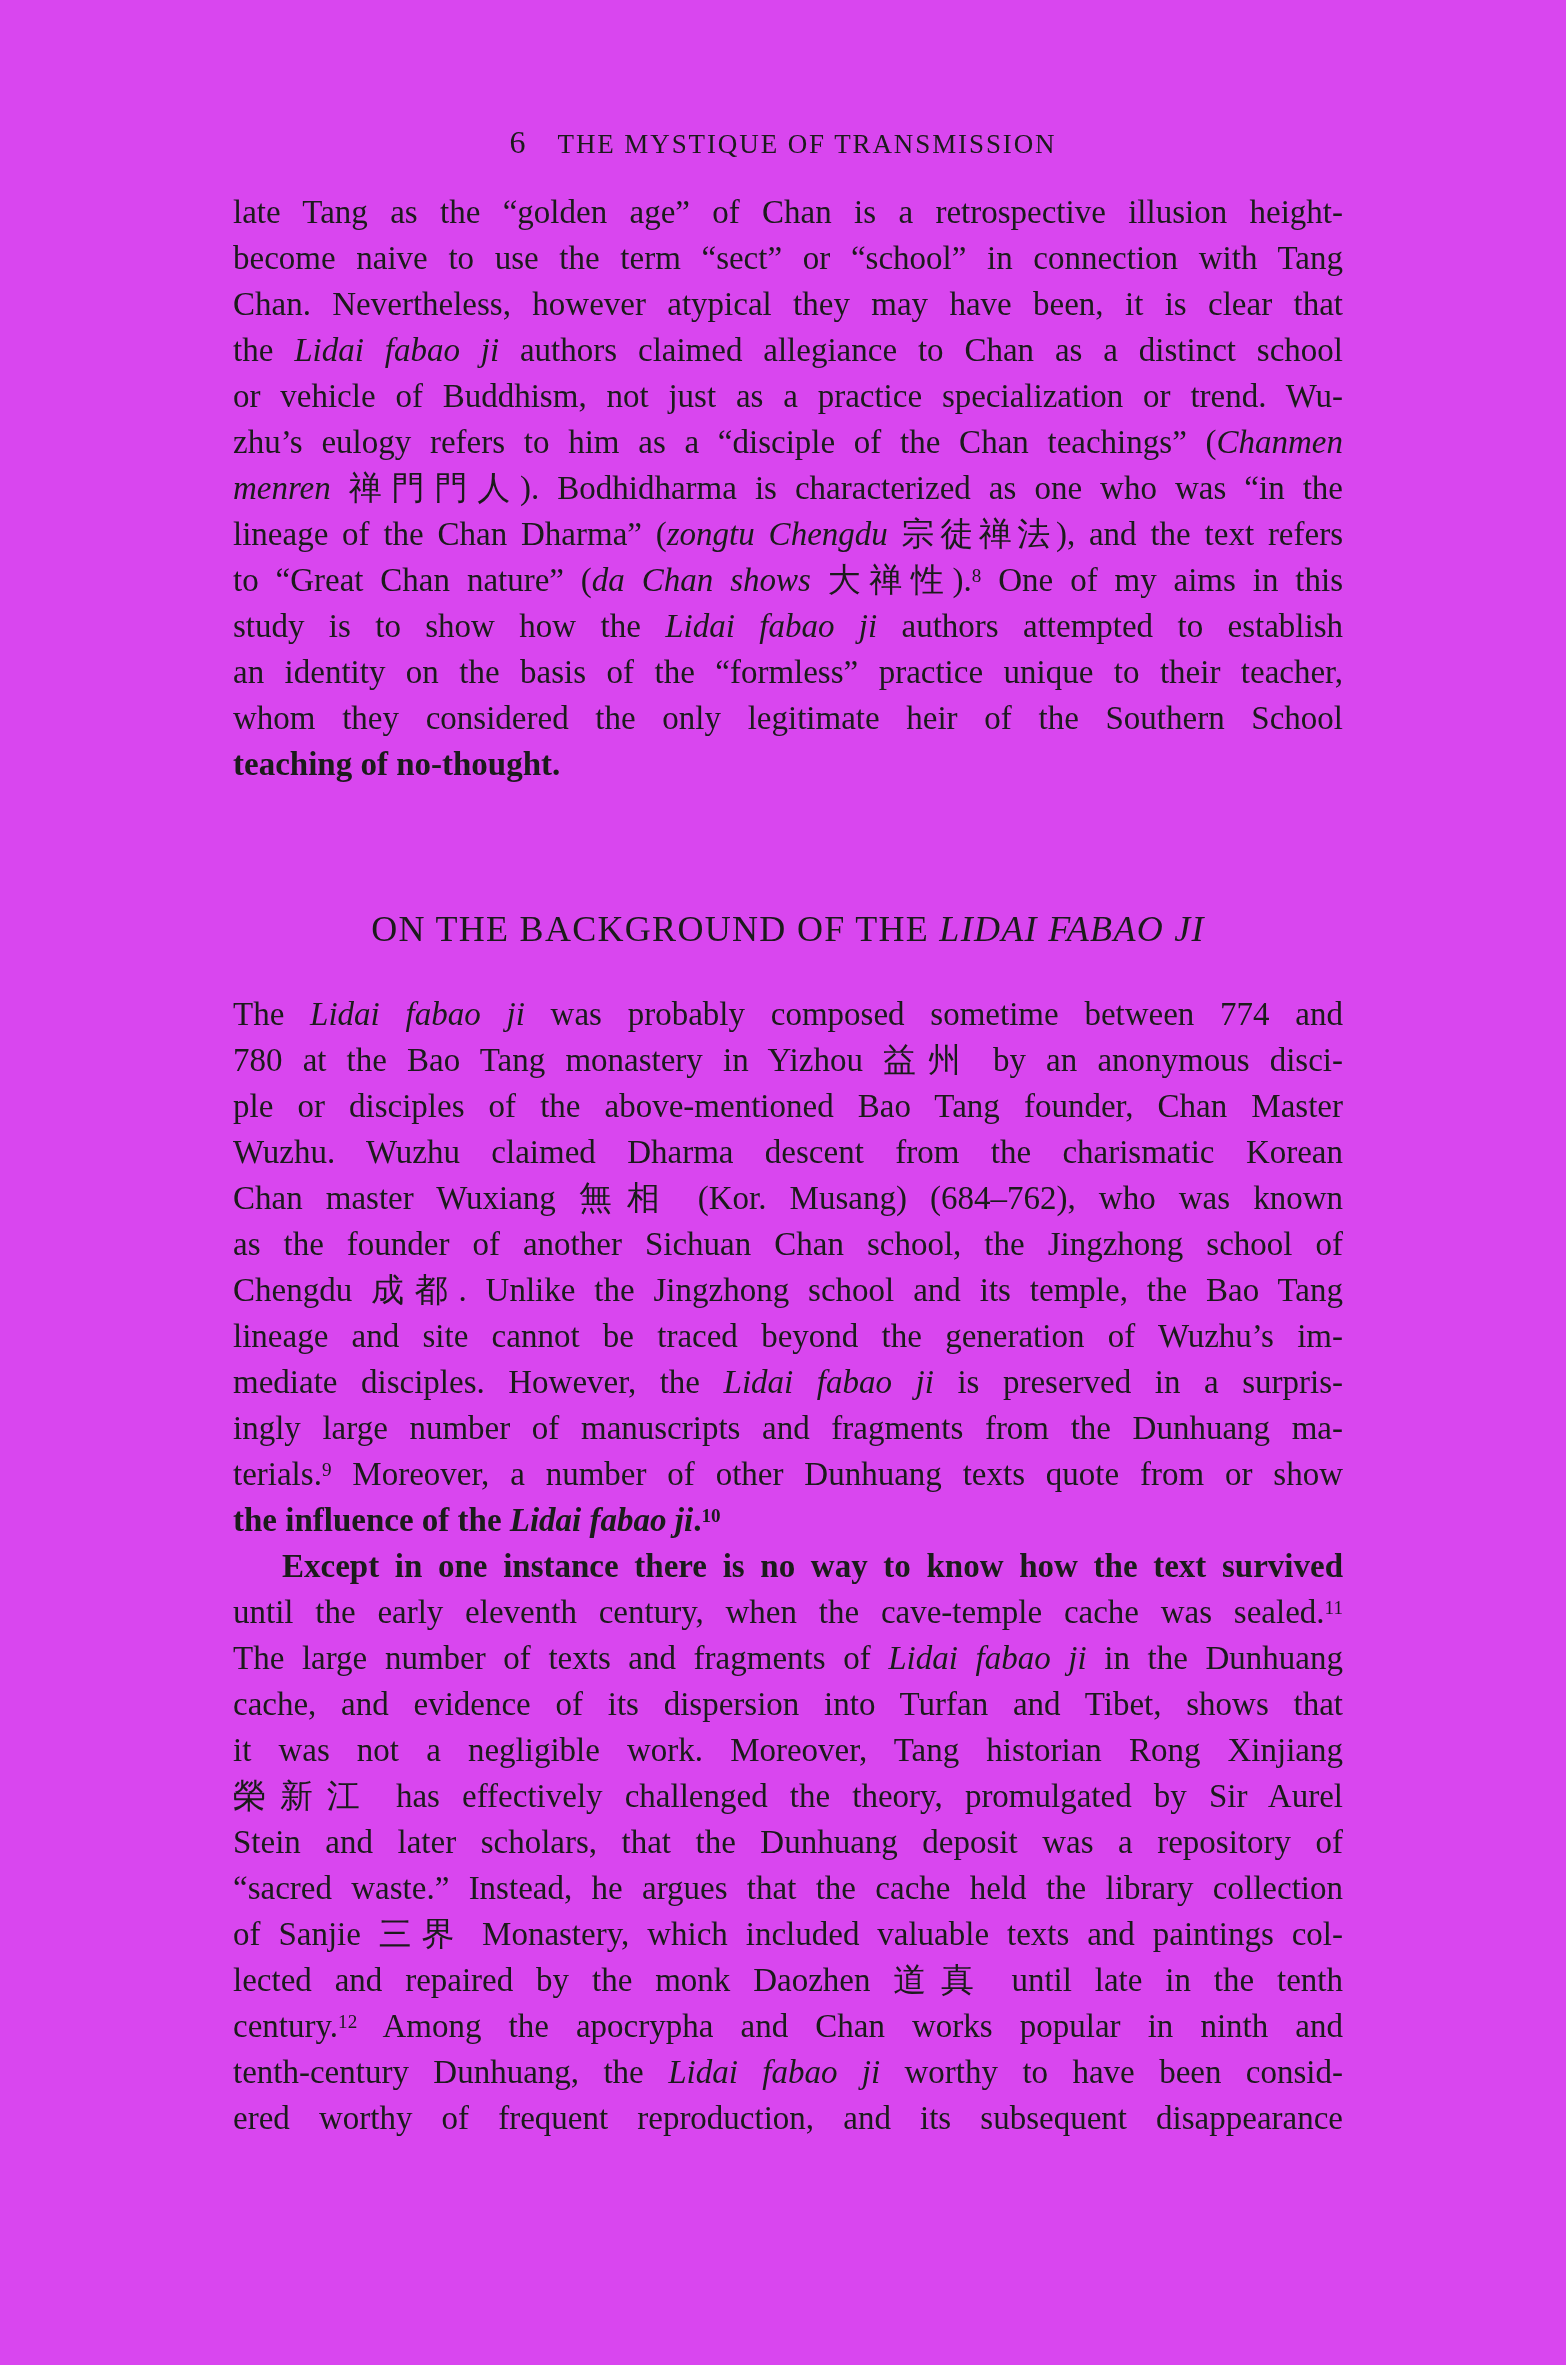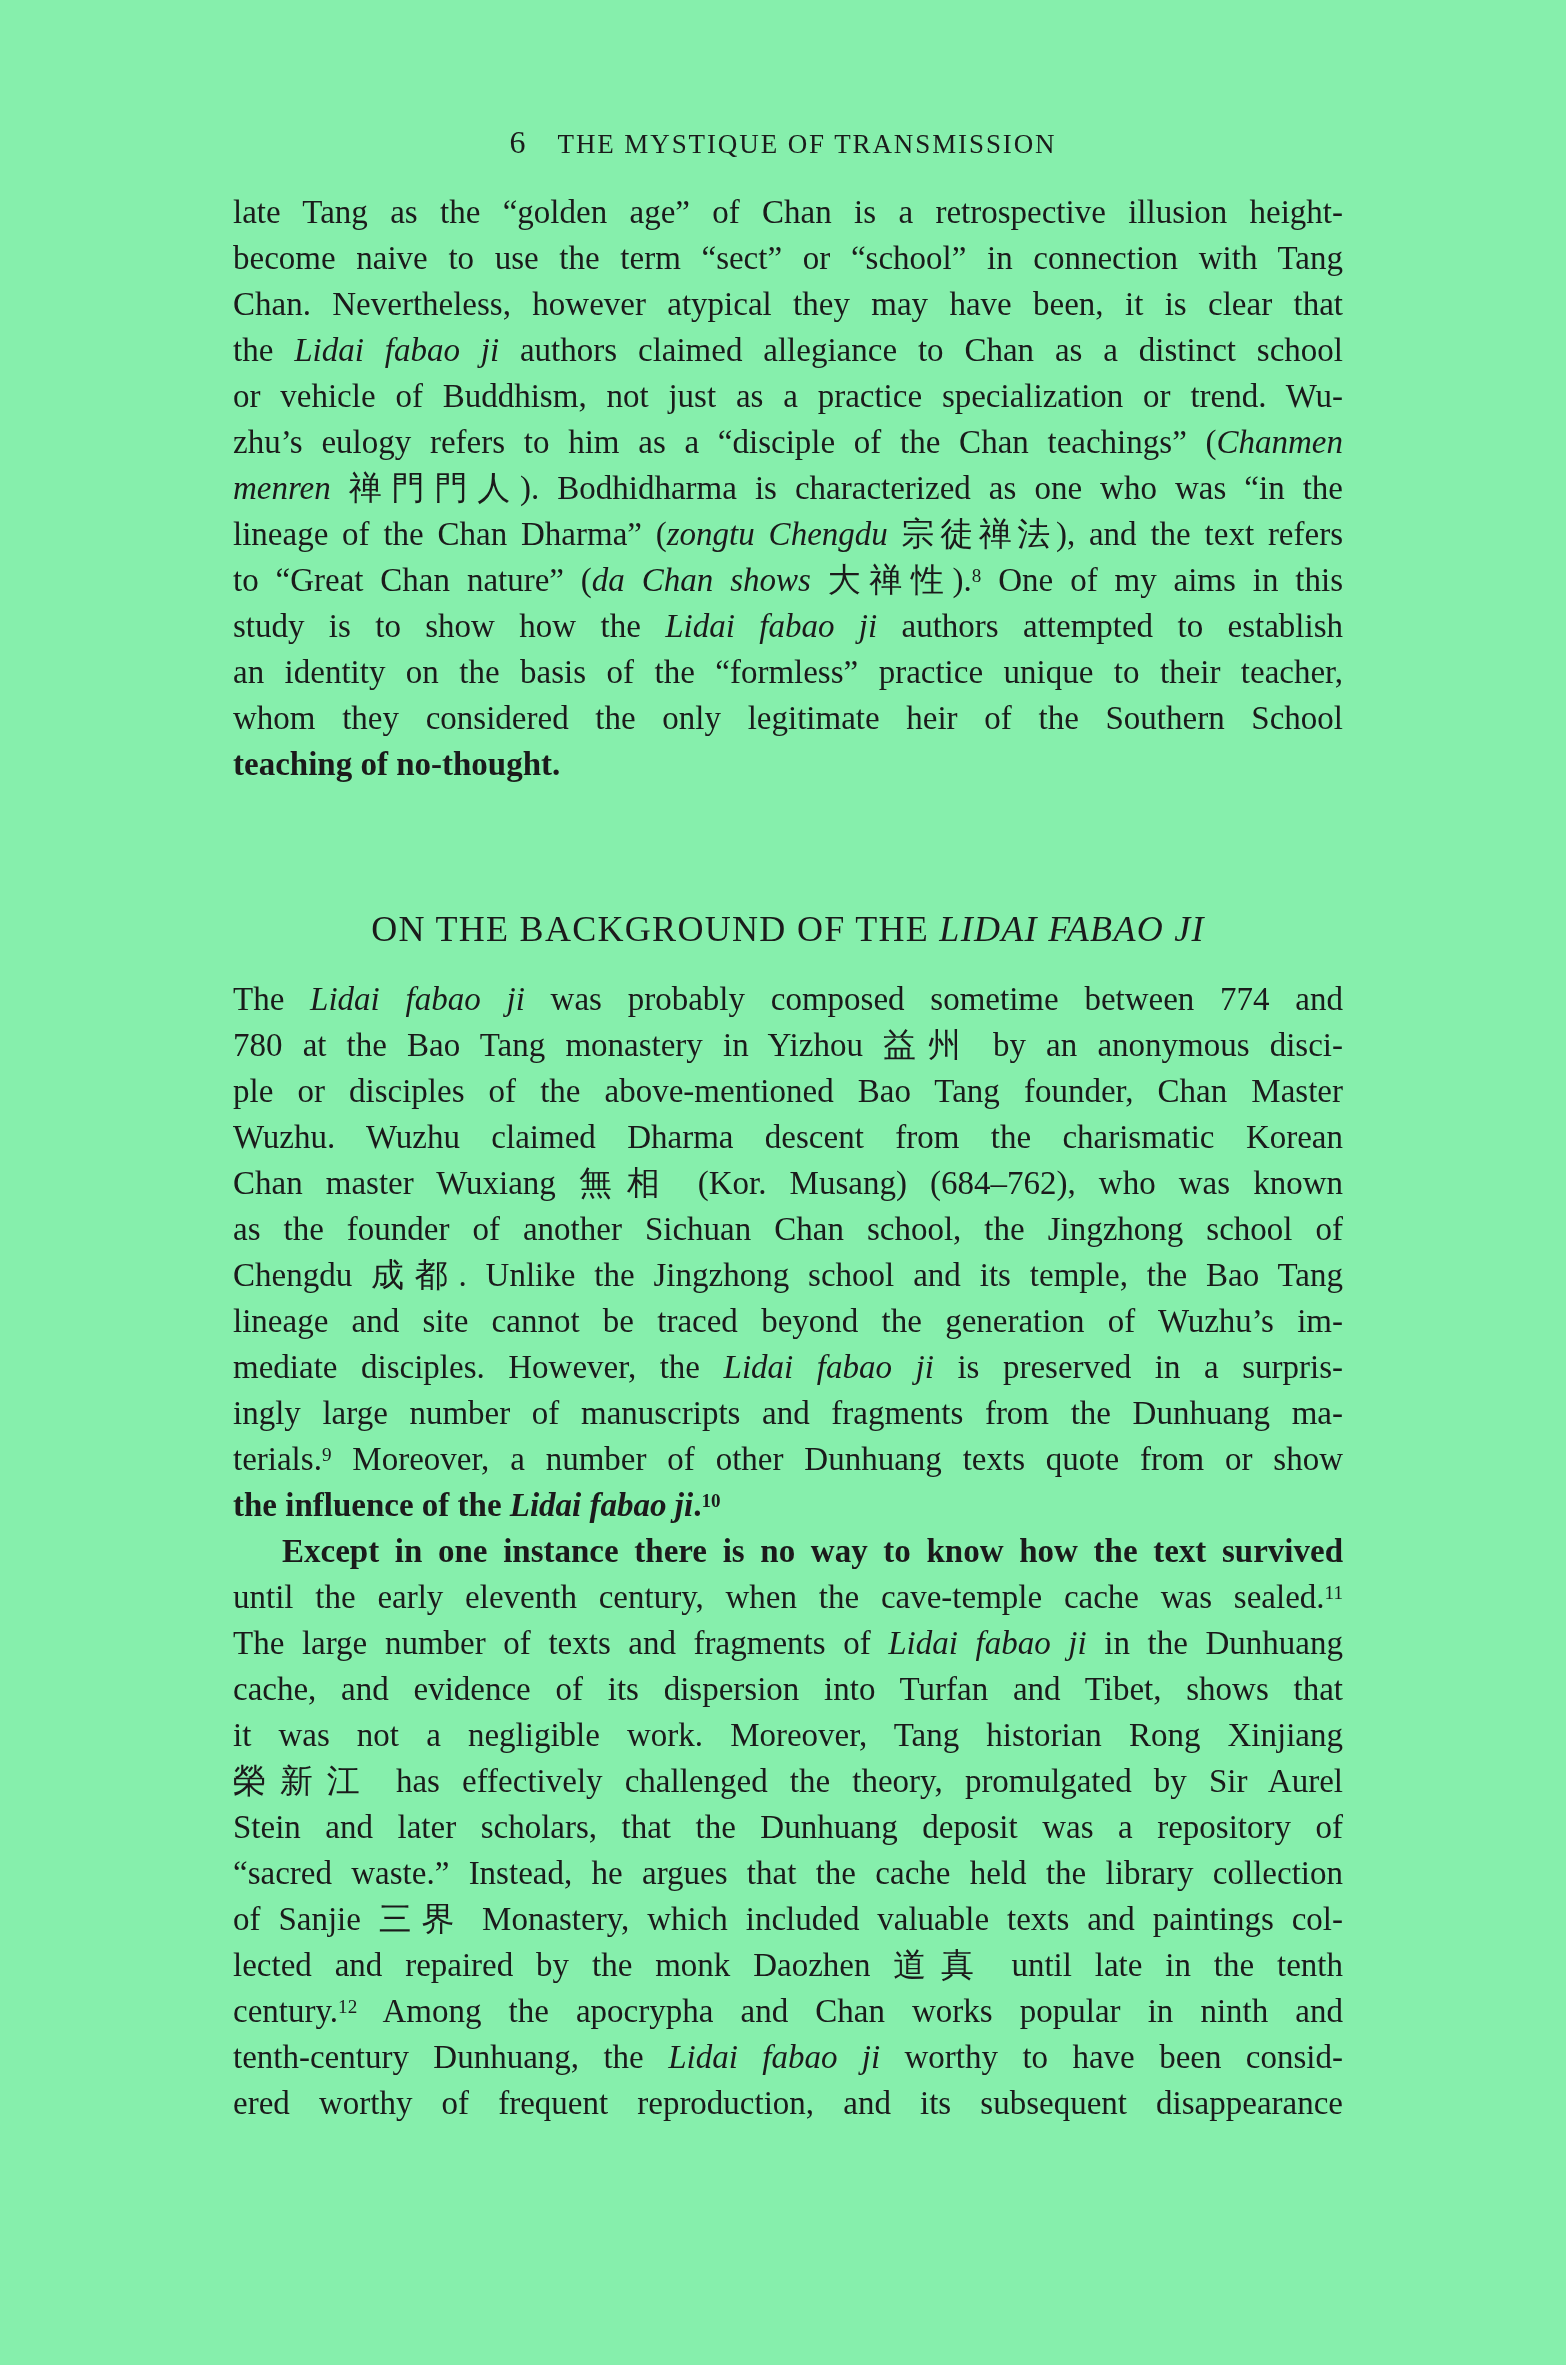--- a/index.html
+++ b/index.html
@@ -1,19 +1,19 @@
 <!DOCTYPE html>
 <html style="font-size:13.6px"><head>
 <meta charset="utf-8">
 <style>
   html,body { margin:0; padding:0; background:#ffffff; }
   .page {
     position:relative;
     width:1567px; height:2366px;
-    background:#86efac;
+    background:#d946ef;
     color:#1b1b1b;
     font-family:"Liberation Serif", serif;
     overflow:hidden;
   }
   .running-head {
     position:absolute;
     top:124px; left:228px; width:1110px;
     text-align:center;
     white-space:nowrap;
   }
@@ -35,21 +35,21 @@
     line-height:46px;
   }
   .line {
     height:46px;
     text-align:justify;
     text-align-last:justify;
   }
   .line.last { text-align-last:left;font-weight:bold; }
   .line.indent { text-indent:49px;font-weight:bold; }
   .section-heading {
-    margin:119px 0 24px 0;
+    margin:119px 0 39px 0;
     height:46px;
     line-height:46px;
     text-align:center;
     font-size:36px;
     letter-spacing:1.3px;
     white-space:nowrap;
   }
   .it { font-style:italic; }
   sup.fn {
     font-size:58%;

